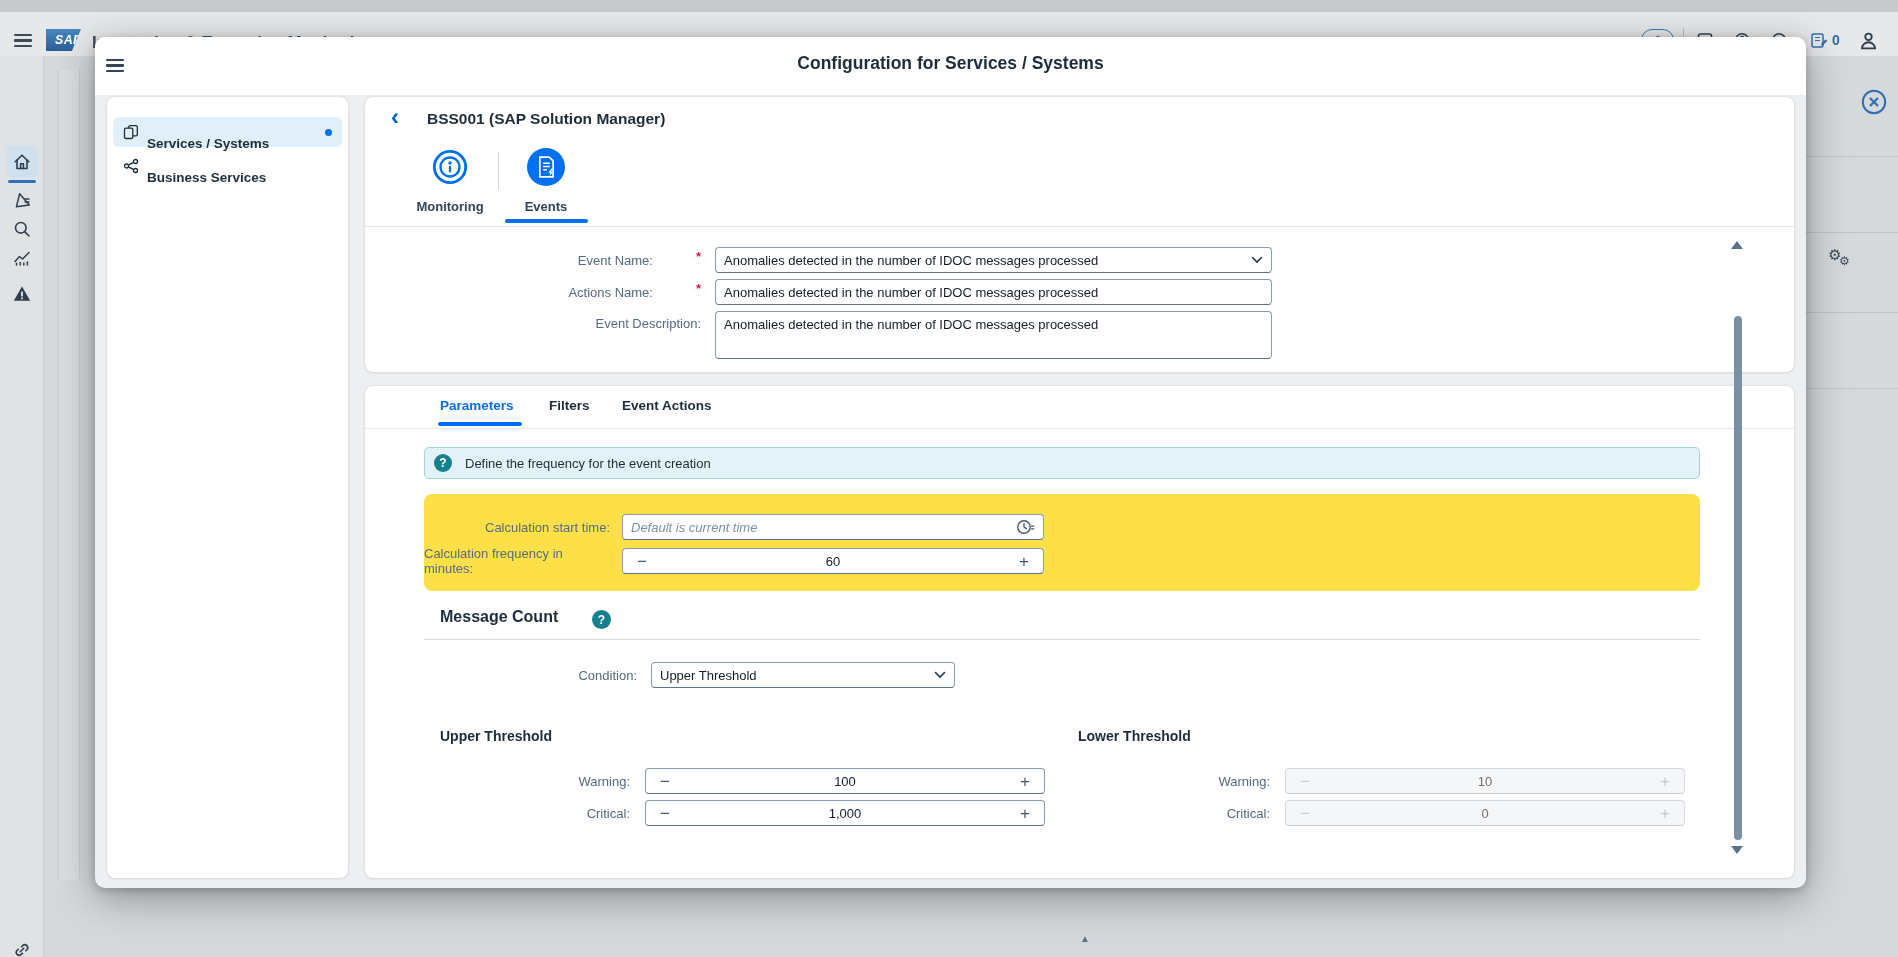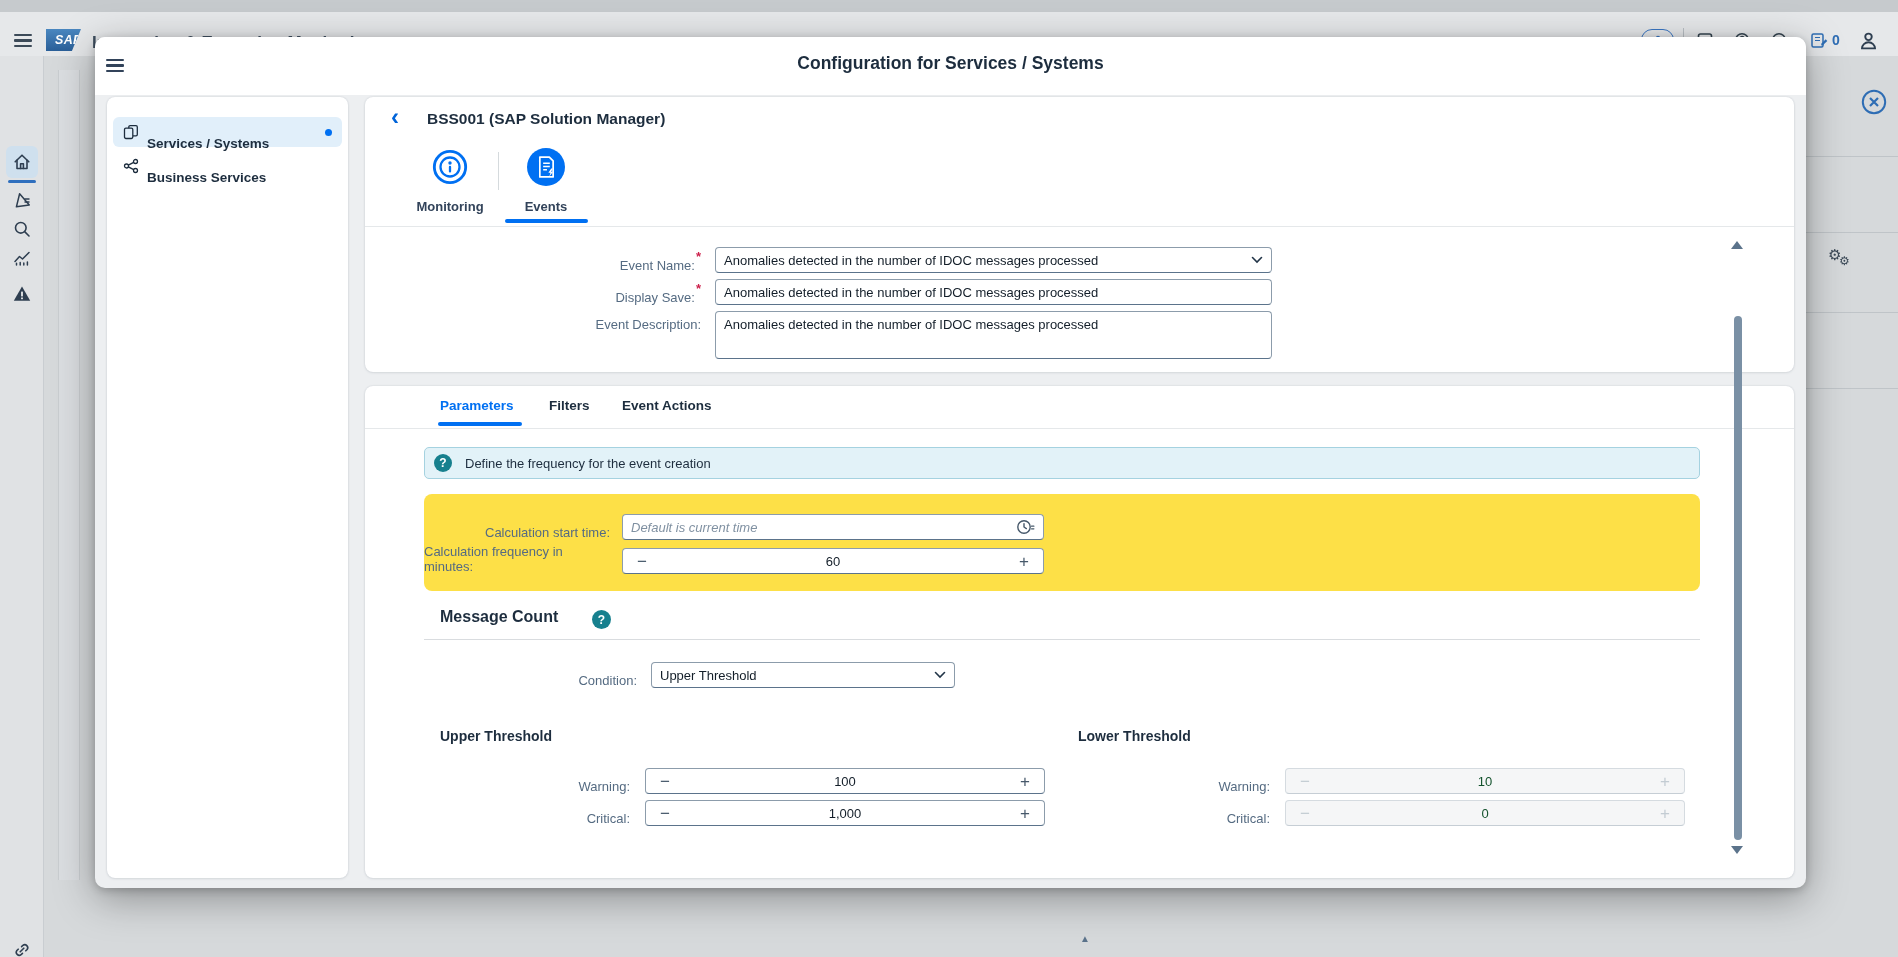--- a/index.html
+++ b/index.html
@@ -67,21 +67,21 @@
 
   .icontab{position:absolute;cursor:pointer;}
   .it-label{position:absolute;top:102px;width:90px;text-align:center;font-size:13px;font-weight:600;color:#32435a;}
   .it-sep{position:absolute;left:133px;top:55px;width:1px;height:38px;background:#d5dadd;}
   .ev-circle{position:absolute;left:162px;top:51px;width:38px;height:38px;border-radius:50%;background:var(--accent-blue);
     display:flex;align-items:center;justify-content:center;}
   .mon-circle{position:absolute;left:66px;top:51px;width:38px;height:38px;}
   .ev-underline{position:absolute;left:140px;top:122px;width:83px;height:3.5px;background:var(--accent-blue);border-radius:2px;}
   .hline{position:absolute;height:1px;background:#e5e8ea;}
 
-  .f-label{position:absolute;font-size:13px;color:var(--label-gray);display:flex;align-items:flex-end;justify-content:flex-end;}
+  .f-label{position:absolute;font-size:13px;color:var(--label-gray);display:flex;align-items:center;justify-content:flex-end;gap:42px;}
   .req{color:var(--required-red);font-weight:bold;margin-left:1px;align-self:flex-start;line-height:1.4;}
   .field{position:absolute;background:#fff;border:1px solid #8c9cab;border-bottom:1.5px solid #5b738b;border-radius:4px;
     display:flex;align-items:center;font-size:13px;color:#131e29;}
   .field .val{flex:1;padding:0 8px;white-space:nowrap;overflow:hidden;}
   .field .chev{margin-right:8px;flex:0 0 auto;}
   .txtarea{align-items:flex-start;}
   .txtarea .val{padding:5px 8px;white-space:normal;}
   input.raw{width:100%;height:100%;border:none;outline:none;background:transparent;font:13px "Liberation Sans",sans-serif;
     color:#131e29;padding:0 8px;}
   .placeholder{color:#8091a2;font-style:italic;}
@@ -97,21 +97,21 @@
   .banner .txt{font-size:13px;color:#1d2d3e;}
 
   .calc-panel{position:absolute;left:59px;top:108px;width:1276px;height:97px;background:#fde047;border-radius:8px;}
 
   .stepper{position:absolute;background:#fff;border:1px solid #8c9cab;border-bottom:1.5px solid #5b738b;border-radius:4px;
     display:flex;align-items:center;font-size:13px;color:#131e29;padding:0 10px;}
   .stepper .sbtn{width:18px;font-size:17px;color:#46586a;text-align:center;cursor:pointer;line-height:1;}
   .stepper .sval{flex:1;text-align:center;}
   .stepper.disabled{background:#f5f6f7;border-color:#d5dbe0;border-bottom-color:#c6ced5;}
   .stepper.disabled .sbtn{color:#c3ccd3;cursor:default;}
-  .stepper.disabled .sval{color:#14532d;}
+  .stepper.disabled .sval{color:#737373;}
 
   .mc-head{position:absolute;left:75px;top:222px;font-size:16px;font-weight:bold;color:#1d2d3e;}
   .mc-help{position:absolute;left:227px;top:224px;width:19px;height:19px;font-size:12px;cursor:pointer;}
   .grp-head{position:absolute;top:342px;font-size:14px;font-weight:bold;color:#1d2d3e;}
 
   
   .scroll-thumb{position:absolute;left:1369px;top:219px;width:8px;height:524px;border-radius:4px;background:var(--scrollbar-thumb);cursor:pointer;}
   .scroll-arrow{position:absolute;left:1366px;width:0;height:0;border-left:6px solid transparent;border-right:6px solid transparent;cursor:pointer;}
   .scroll-up{top:144px;border-bottom:8px solid #5b738b;}
   .scroll-down{top:749px;border-top:8px solid #5b738b;}
@@ -329,21 +329,21 @@
         <div class="field" style="left:350px;top:150px;width:557px;height:26px">
           <span class="val">Anomalies detected in the number of IDOC messages processed</span>
           <span class="chev">
             <svg width="12" height="8" viewBox="0 0 12 8" fill="none" stroke="#223548" stroke-width="1.6" stroke-linecap="round">
                 <path d="M1.5 1.5 L6 6 L10.5 1.5"></path>
               </svg>
           </span>
         </div>
 
         <div class="f-label" style="left:150px;top:183px;width:186px;height:25px">
-          <span>Display Save:</span>
+          <span>Actions Name:</span>
             <span class="req">*</span>
         </div>
         <div class="field" style="left:350px;top:182px;width:557px;height:26px">
           <input class="raw" value="Anomalies detected in the number of IDOC messages processed" style="">
         </div>
 
         <div class="f-label" style="left:150px;top:217px;width:186px;height:18px">
           <span>Event Description:</span>
         </div>
         <div class="field txtarea" style="left:350px;top:214px;width:557px;height:48px">

